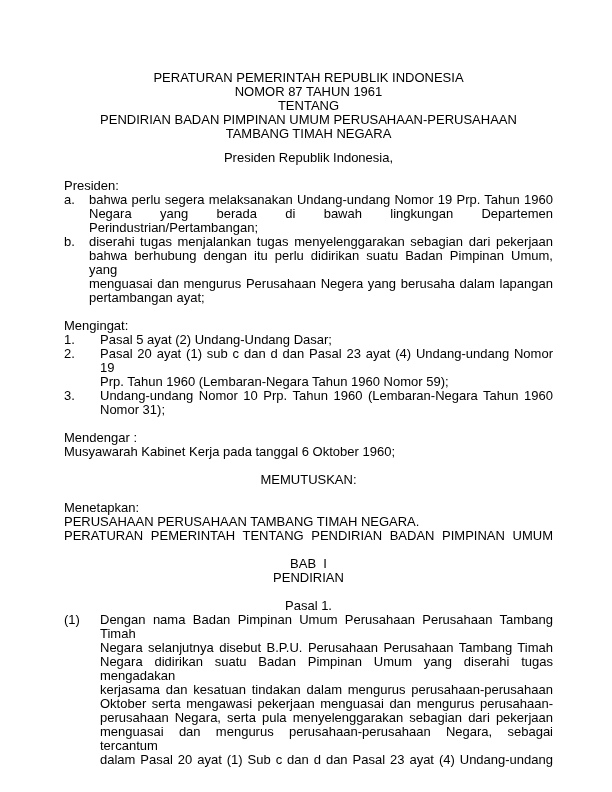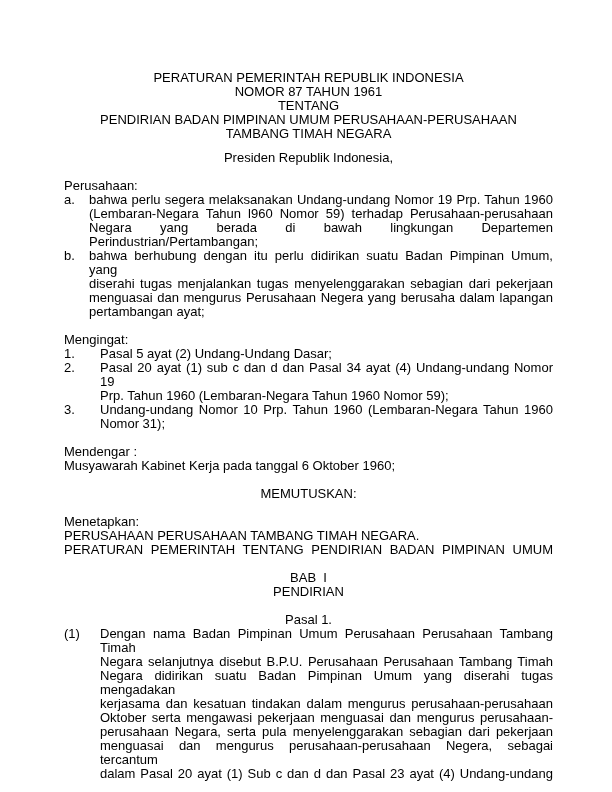--- a/index.html
+++ b/index.html
@@ -52,55 +52,54 @@
     <div>TAMBANG TIMAH NEGARA</div>
   </div>
 
   <div class="gap-sm"></div>
 
   <div class="center">Presiden Republik Indonesia,</div>
 
   <div class="gap"></div>
 
   <div>
-    <div>Perusahaan:</div>
+    <div>Presiden:</div>
     <div class="li">
       <div class="marker">a.</div>
       <div class="li-body tlines">
           <div class="tline">bahwa perlu segera melaksanakan Undang-undang Nomor 19 Prp. Tahun 1960</div>
-          <div class="tline">(Lembaran-Negara Tahun l960 Nomor 59) terhadap Perusahaan-perusahaan</div>
           <div class="tline">Negara yang berada di bawah lingkungan Departemen</div>
           <div class="tline last">Perindustrian/Pertambangan;</div>
         </div>
     </div>
     <div class="li">
       <div class="marker">b.</div>
       <div class="li-body tlines">
+          <div class="tline">diserahi tugas menjalankan tugas menyelenggarakan sebagian dari pekerjaan</div>
           <div class="tline">bahwa berhubung dengan itu perlu didirikan suatu Badan Pimpinan Umum, yang</div>
-          <div class="tline">diserahi tugas menjalankan tugas menyelenggarakan sebagian dari pekerjaan</div>
           <div class="tline">menguasai dan mengurus Perusahaan Negera yang berusaha dalam lapangan</div>
           <div class="tline last">pertambangan ayat;</div>
         </div>
     </div>
   </div>
 
   <div class="gap"></div>
 
   <div>
     <div>Mengingat:</div>
     <div class="li">
       <div class="marker wide">1.</div>
       <div class="li-body tlines">
           <div class="tline last">Pasal 5 ayat (2) Undang-Undang Dasar;</div>
         </div>
     </div>
     <div class="li">
       <div class="marker wide">2.</div>
       <div class="li-body tlines">
-          <div class="tline">Pasal 20 ayat (1) sub c dan d dan Pasal 34 ayat (4) Undang-undang Nomor 19</div>
+          <div class="tline">Pasal 20 ayat (1) sub c dan d dan Pasal 23 ayat (4) Undang-undang Nomor 19</div>
           <div class="tline last">Prp. Tahun 1960 (Lembaran-Negara Tahun 1960 Nomor 59);</div>
         </div>
     </div>
     <div class="li">
       <div class="marker wide">3.</div>
       <div class="li-body tlines">
           <div class="tline">Undang-undang Nomor 10 Prp. Tahun 1960 (Lembaran-Negara Tahun 1960</div>
           <div class="tline last">Nomor 31);</div>
         </div>
     </div>
@@ -137,18 +136,18 @@
   <div class="center">Pasal 1.</div>
   <div class="li">
     <div class="marker wide">(1)</div>
     <div class="li-body tlines">
         <div class="tline">Dengan nama Badan Pimpinan Umum Perusahaan Perusahaan Tambang Timah</div>
         <div class="tline">Negara selanjutnya disebut B.P.U. Perusahaan Perusahaan Tambang Timah</div>
         <div class="tline">Negara didirikan suatu Badan Pimpinan Umum yang diserahi tugas mengadakan</div>
         <div class="tline">kerjasama dan kesatuan tindakan dalam mengurus perusahaan-perusahaan</div>
         <div class="tline">Oktober serta mengawasi pekerjaan menguasai dan mengurus perusahaan-</div>
         <div class="tline">perusahaan Negara, serta pula menyelenggarakan sebagian dari pekerjaan</div>
-        <div class="tline">menguasai dan mengurus perusahaan-perusahaan Negera, sebagai tercantum</div>
+        <div class="tline">menguasai dan mengurus perusahaan-perusahaan Negara, sebagai tercantum</div>
         <div class="tline">dalam Pasal 20 ayat (1) Sub c dan d dan Pasal 23 ayat (4) Undang-undang</div>
       </div>
   </div>
 
 </div>
 
 </body></html>

